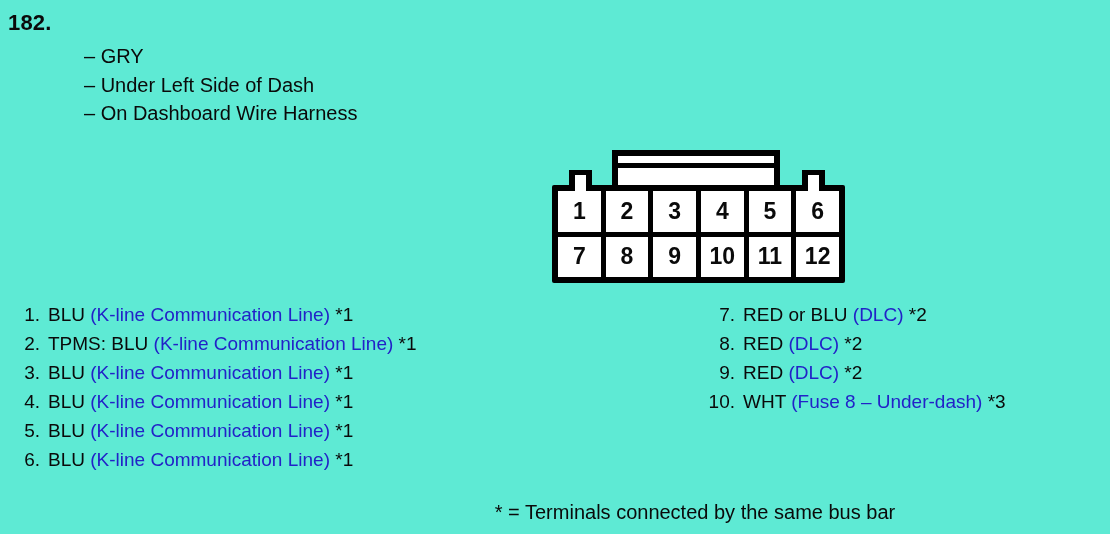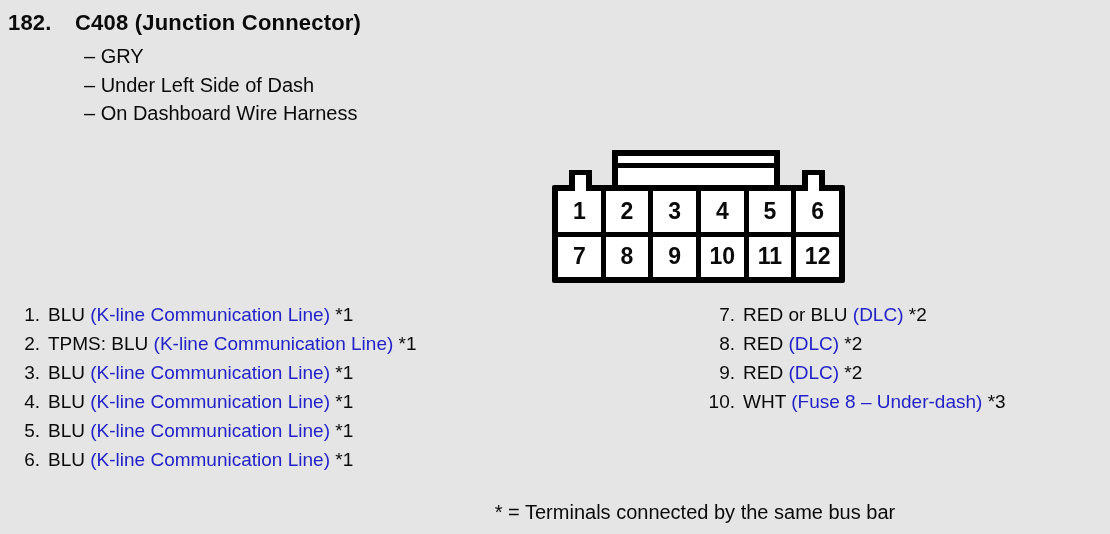--- a/index.html
+++ b/index.html
@@ -3,21 +3,21 @@
 <meta charset="utf-8">
 <style>
   * { margin:0; padding:0; box-sizing:border-box; }
   html,body { background:#ffffff; }
   body {
     font-family:"Liberation Sans","DejaVu Sans",sans-serif;
     color:#0a0a0a;
     width:1110px; height:534px;
     position:relative; overflow:hidden;
   }
-  .page { position:absolute; inset:0; background:#e5e5e5; }
+  .page { position:absolute; inset:0; background:#5eead4; }
 
   
   .item-number {
     position:absolute; left:8px; top:10px;
     font-size:22px; font-weight:bold; letter-spacing:0.2px;
   }
   .page-title {
     position:absolute; left:75px; top:10px;
     font-size:22px; font-weight:bold; letter-spacing:0.2px;
   }
@@ -70,21 +70,20 @@
     position:absolute; left:390px; top:501px; width:610px;
     text-align:center; font-size:20px;
   }
 </style>
 </head>
 <body>
 
 <div class="page">
 
   <div class="item-number">182.</div>
-  <div class="page-title">C408 (Junction Connector)</div>
   <div class="details">
     <div class="detail-line">– GRY</div>
     <div class="detail-line">– Under Left Side of Dash</div>
     <div class="detail-line">– On Dashboard Wire Harness</div>
   </div>
 
   <div>
     <div class="conn-tab">
       <div class="conn-tab-line"></div>
     </div>

